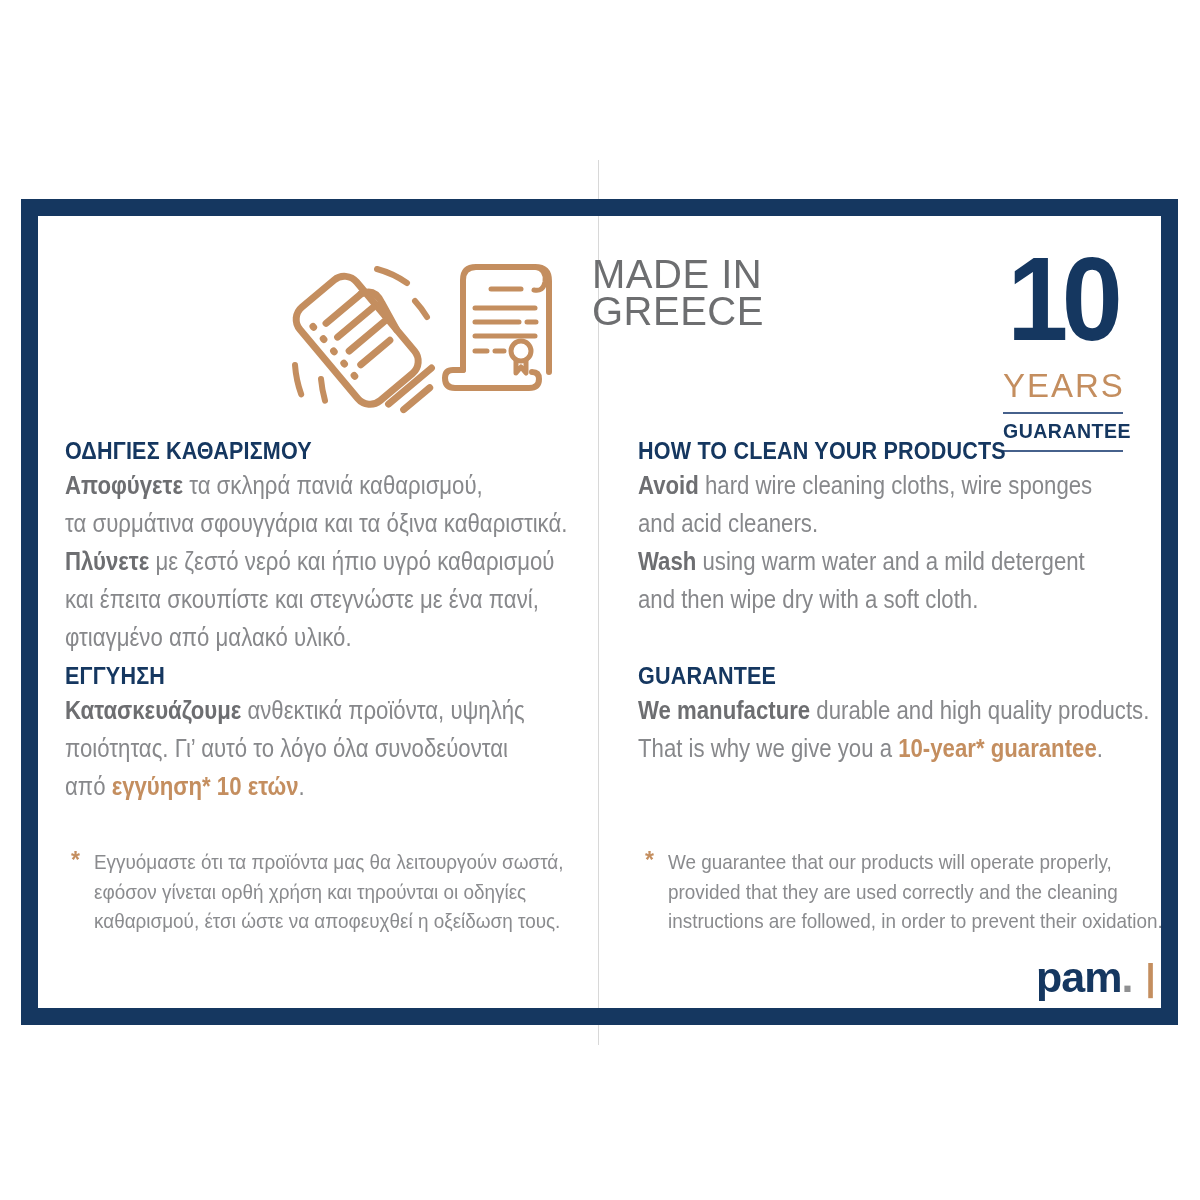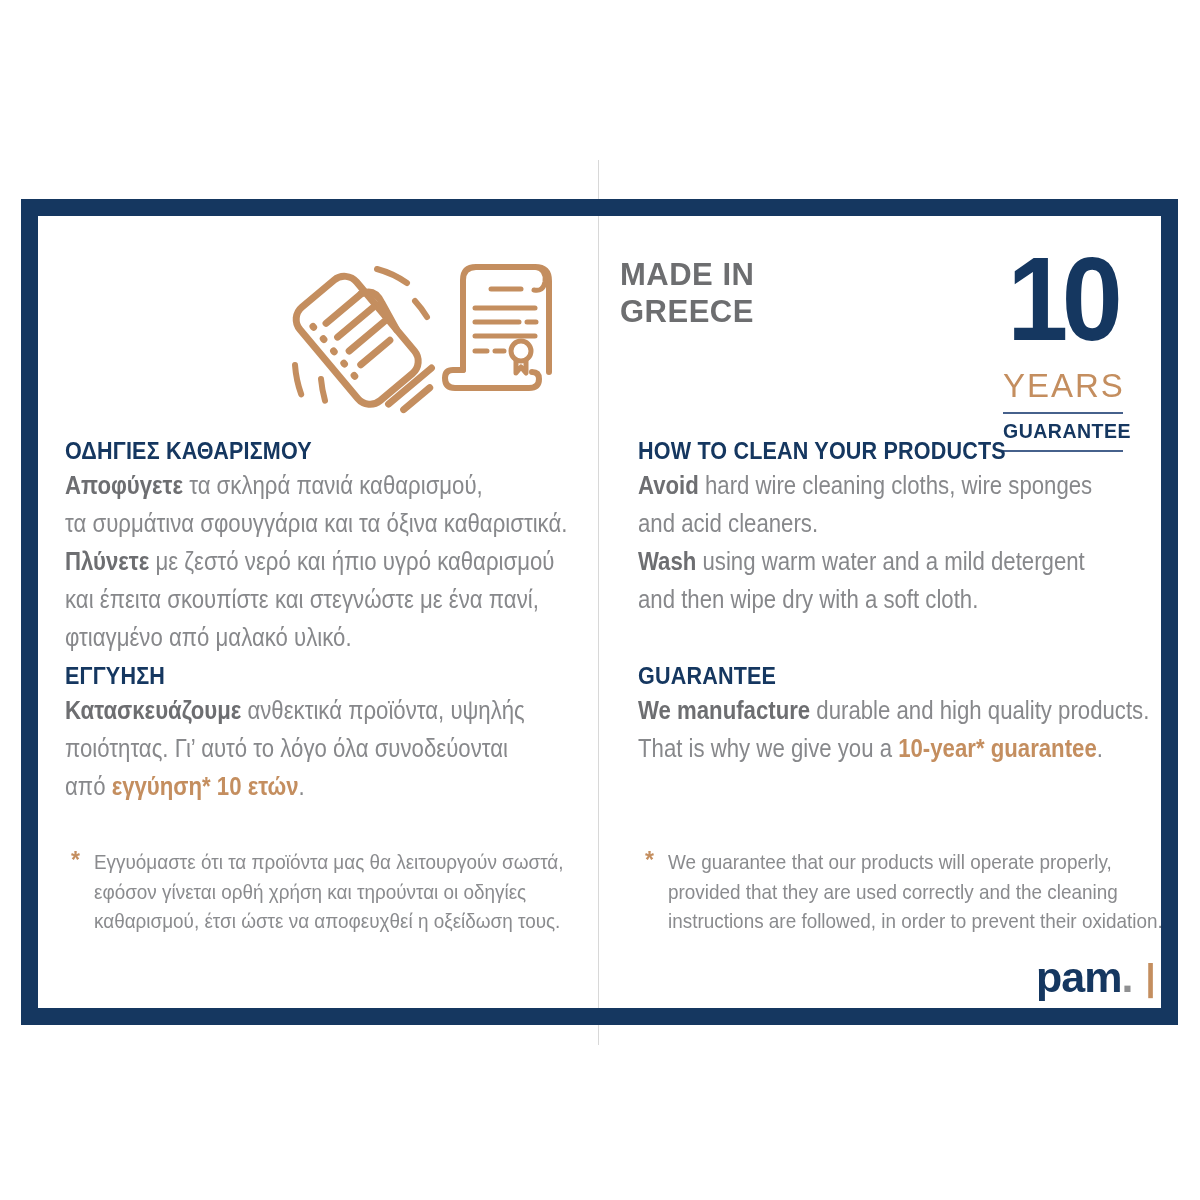--- a/index.html
+++ b/index.html
@@ -5,21 +5,21 @@
   html,body{margin:0;padding:0;}
   body{
     width:1200px;height:1200px;position:relative;background:#ffffff;
     font-family:"Liberation Sans","DejaVu Sans",sans-serif;
     overflow:hidden;
   }
   .fold-line{position:absolute;left:598px;top:160px;width:1px;height:885px;background:#d8d8d8;}
   .frame{position:absolute;left:21px;top:199px;width:1157px;height:826px;
     border:17px solid #153760;box-sizing:border-box;background:transparent;}
   .icon-svg{position:absolute;}
-  .made-in{position:absolute;left:620px;top:256px;font-size:31px;font-weight:bold;
+  .made-in{position:absolute;left:592px;top:256px;font-size:40px;font-weight:normal;
     color:#6d6e70;line-height:37px;letter-spacing:.5px;white-space:pre-line;}
   
   .badge{position:absolute;left:1003px;top:252px;width:120px;text-align:left;}
   .badge-number{font-size:118px;line-height:95px;font-weight:bold;color:#153760;
     letter-spacing:-7px;transform:scaleX(.93);transform-origin:50% 0;}
   .badge-years{margin-top:22px;font-size:33px;line-height:34px;color:#c48e5f;letter-spacing:2px;}
   .badge-rule{border:0;border-top:2px solid #46618c;margin:9px 0 7px 0;}
   .badge-rule.bottom{margin:8px 0 0 0;}
   .badge-label{font-size:19.5px;line-height:21px;font-weight:bold;color:#153760;letter-spacing:.5px;}
   

